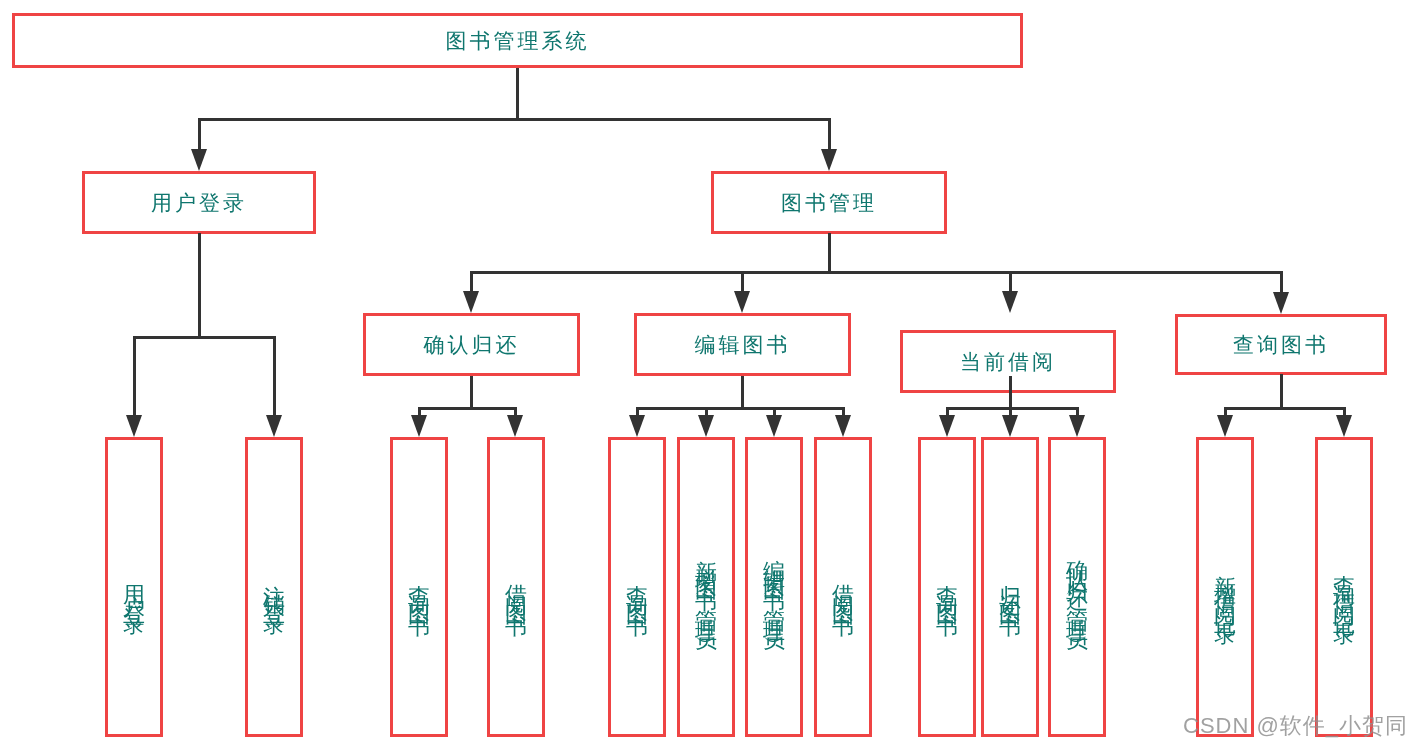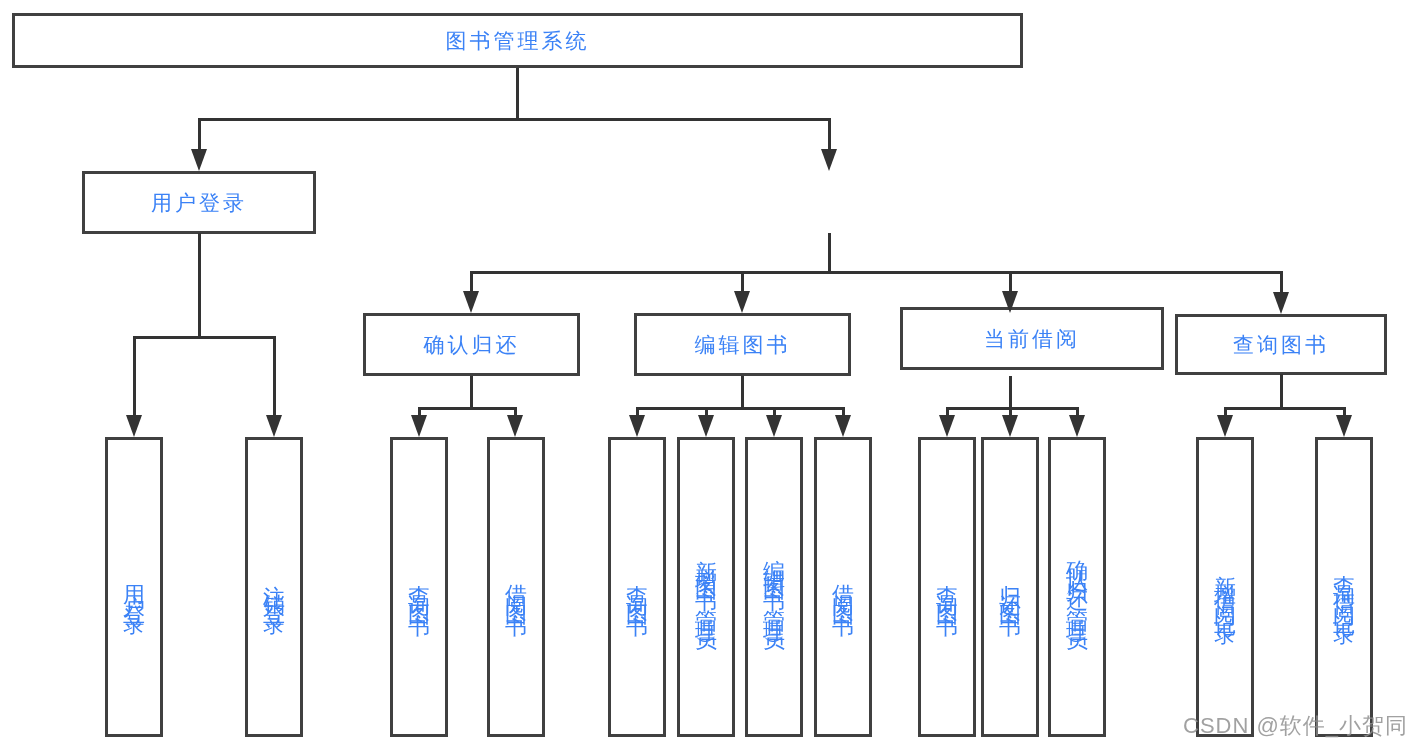--- a/index.html
+++ b/index.html
@@ -1,23 +1,23 @@
 <!DOCTYPE html>
 <html><head>
 <meta charset="utf-8">
 <style>
   html,body { margin:0; padding:0; background:#ffffff; }
   .stage {
     position:relative; width:1405px; height:747px; background:#ffffff;
     font-family:"Liberation Sans","DejaVu Sans",sans-serif; overflow:hidden;
   }
   .box {
-    position:absolute; background:#ffffff; border:3px solid #404040;
+    position:absolute; background:#ffffff; border:3px solid #ef4444;
     box-sizing:border-box; display:flex; align-items:center; justify-content:center;
-    color:#3b82f6; font-size:21px; letter-spacing:3px; text-align:center;
+    color:#0f766e; font-size:21px; letter-spacing:3px; text-align:center;
     white-space:nowrap;
   }
   .vbox {
     writing-mode:vertical-rl; text-orientation:mixed;
     font-size:22px; letter-spacing:10px; white-space:normal;
   }
   .line { position:absolute; background:#333333; }
   .arrow {
     position:absolute; width:0; height:0;
     border-left:8px solid transparent; border-right:8px solid transparent;
@@ -30,24 +30,25 @@
   }
 </style>
 </head>
 <body>
 
 <div class="stage">
 
   <div class="box" style="left:12px;top:13px;width:1011px;height:55px">图书管理系统</div>
 
   <div class="box" style="left:82px;top:171px;width:234px;height:63px">用户登录</div>
+  <div class="box" style="left:711px;top:171px;width:236px;height:63px">图书管理</div>
 
   <div class="box" style="left:363px;top:313px;width:217px;height:63px">确认归还</div>
   <div class="box" style="left:634px;top:313px;width:217px;height:63px">编辑图书</div>
-  <div class="box" style="left:900px;top:307px;width:264px;height:63px">当前借阅</div>
+  <div class="box" style="left:900px;top:330px;width:216px;height:63px">当前借阅</div>
   <div class="box" style="left:1175px;top:314px;width:212px;height:61px">查询图书</div>
 
   <div class="box vbox" style="left:105px;top:437px;width:58px;height:300px">用户登录</div>
   <div class="box vbox" style="left:245px;top:437px;width:58px;height:300px">注销登录</div>
 
   <div class="box vbox" style="left:390px;top:437px;width:58px;height:300px">查询图书</div>
   <div class="box vbox" style="left:487px;top:437px;width:58px;height:300px">借阅图书</div>
 
   <div class="box vbox" style="left:608px;top:437px;width:58px;height:300px">查询图书</div>
   <div class="box vbox" style="left:677px;top:437px;width:58px;height:300px">新增图书（管理员）</div>

